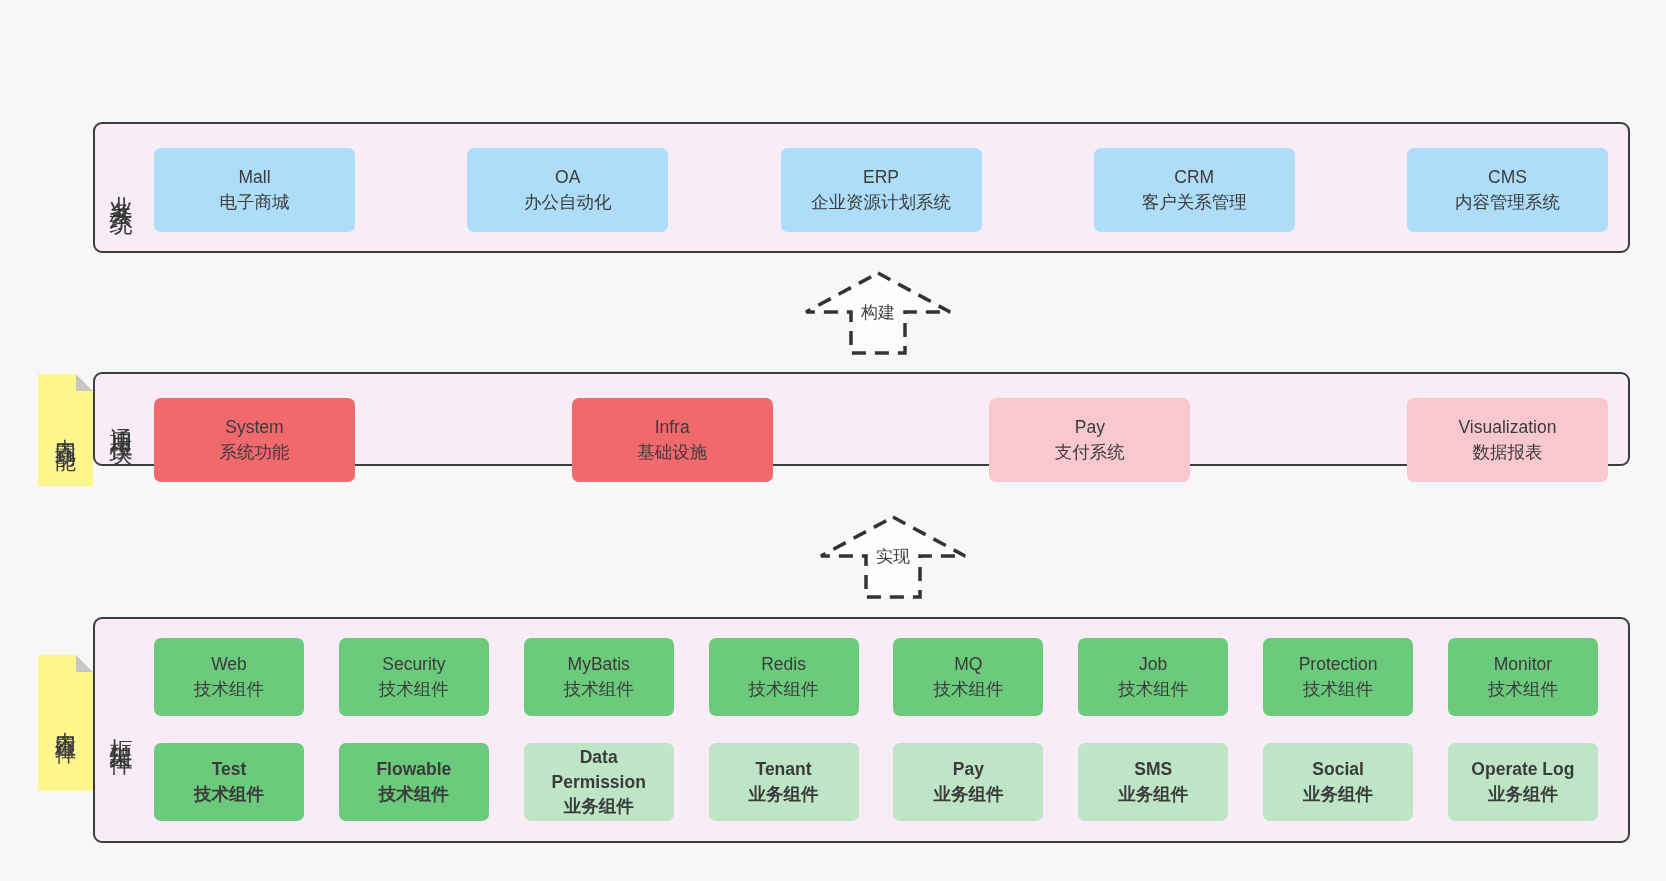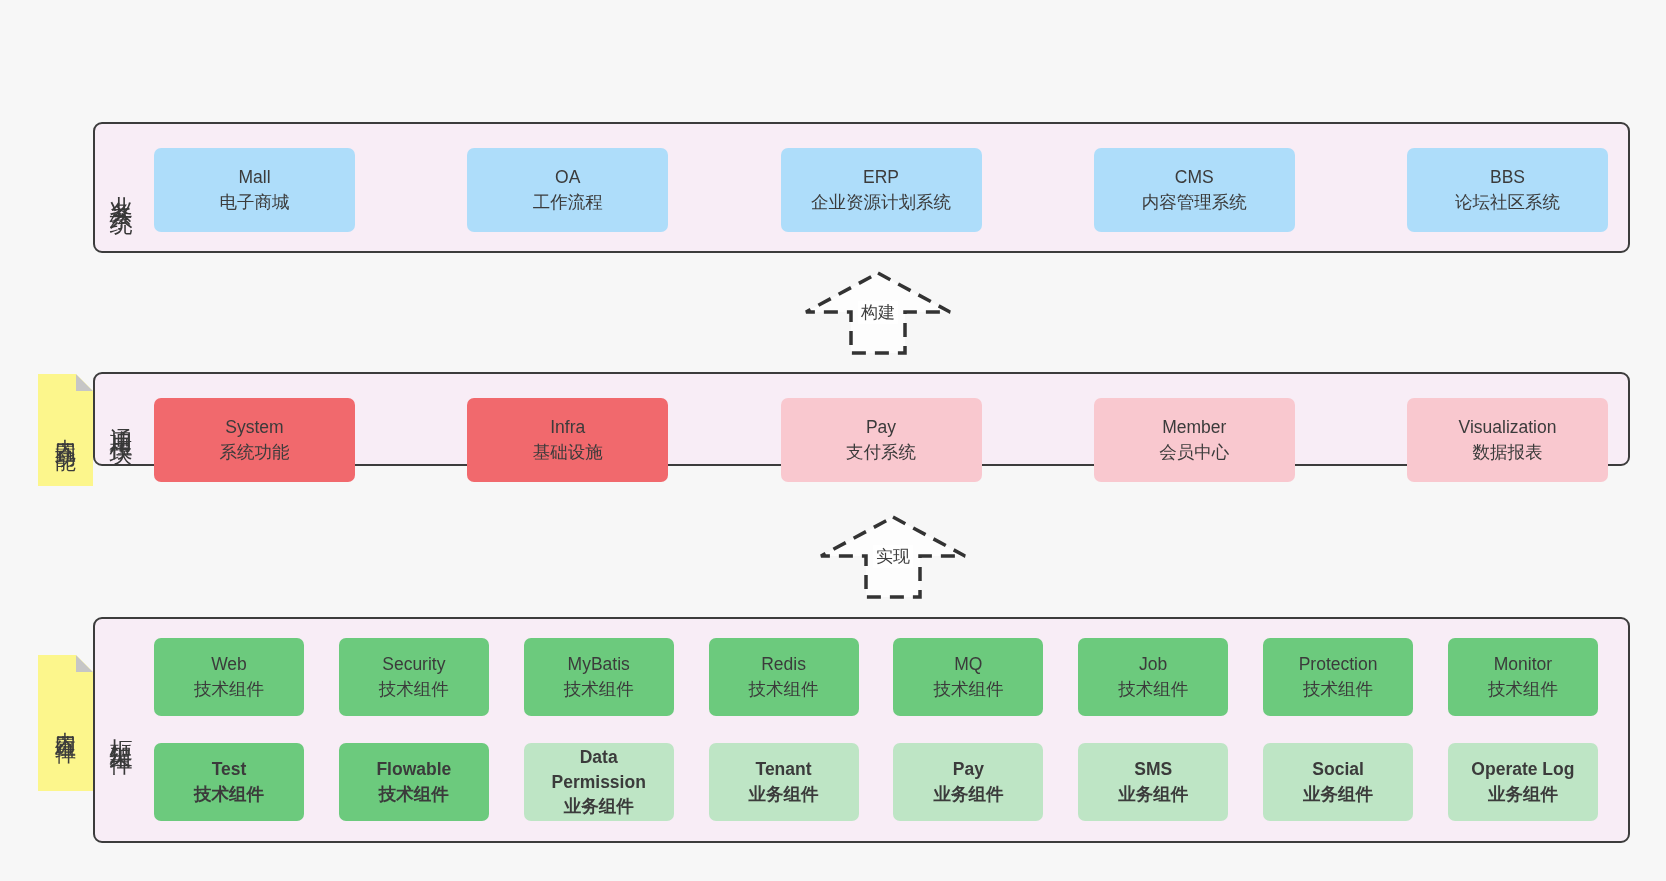--- a/index.html
+++ b/index.html
@@ -94,33 +94,33 @@
 
   <section class="band band1">
     <div class="band-label">业务系统</div>
     <div class="row">
         <div class="box w6 v-blue">
           <div class="box-name">Mall</div>
           <div class="box-desc">电子商城</div>
         </div>
         <div class="box w6 v-blue">
           <div class="box-name">OA</div>
-          <div class="box-desc">工作流程</div>
+          <div class="box-desc">办公自动化</div>
         </div>
         <div class="box w6 v-blue">
           <div class="box-name">ERP</div>
           <div class="box-desc">企业资源计划系统</div>
         </div>
         <div class="box w6 v-blue">
+          <div class="box-name">CRM</div>
+          <div class="box-desc">客户关系管理</div>
+        </div>
+        <div class="box w6 v-blue">
           <div class="box-name">CMS</div>
           <div class="box-desc">内容管理系统</div>
-        </div>
-        <div class="box w6 v-blue">
-          <div class="box-name">BBS</div>
-          <div class="box-desc">论坛社区系统</div>
         </div>
       </div>
   </section>
 
   <div class="up-arrow arrow-1">
     <svg width="150" height="86" viewBox="0 0 150 86">
       <path d="M75 3 L147 42 L102 42 L102 83 L48 83 L48 42 L3 42 Z" fill="#fdfdfd" stroke="#333333" stroke-width="3.5" stroke-dasharray="14 9" stroke-linejoin="miter"></path>
     </svg>
     <div class="arrow-label">构建</div>
   </div>
@@ -134,24 +134,20 @@
         </div>
         <div class="box w6 v-red">
           <div class="box-name">Infra</div>
           <div class="box-desc">基础设施</div>
         </div>
         <div class="box w6 v-pink">
           <div class="box-name">Pay</div>
           <div class="box-desc">支付系统</div>
         </div>
         <div class="box w6 v-pink">
-          <div class="box-name">Member</div>
-          <div class="box-desc">会员中心</div>
-        </div>
-        <div class="box w6 v-pink">
           <div class="box-name">Visualization</div>
           <div class="box-desc">数据报表</div>
         </div>
       </div>
   </section>
 
   <div class="up-arrow arrow-2">
     <svg width="150" height="86" viewBox="0 0 150 86">
       <path d="M75 3 L147 42 L102 42 L102 83 L48 83 L48 42 L3 42 Z" fill="#fdfdfd" stroke="#333333" stroke-width="3.5" stroke-dasharray="14 9" stroke-linejoin="miter"></path>
     </svg>

